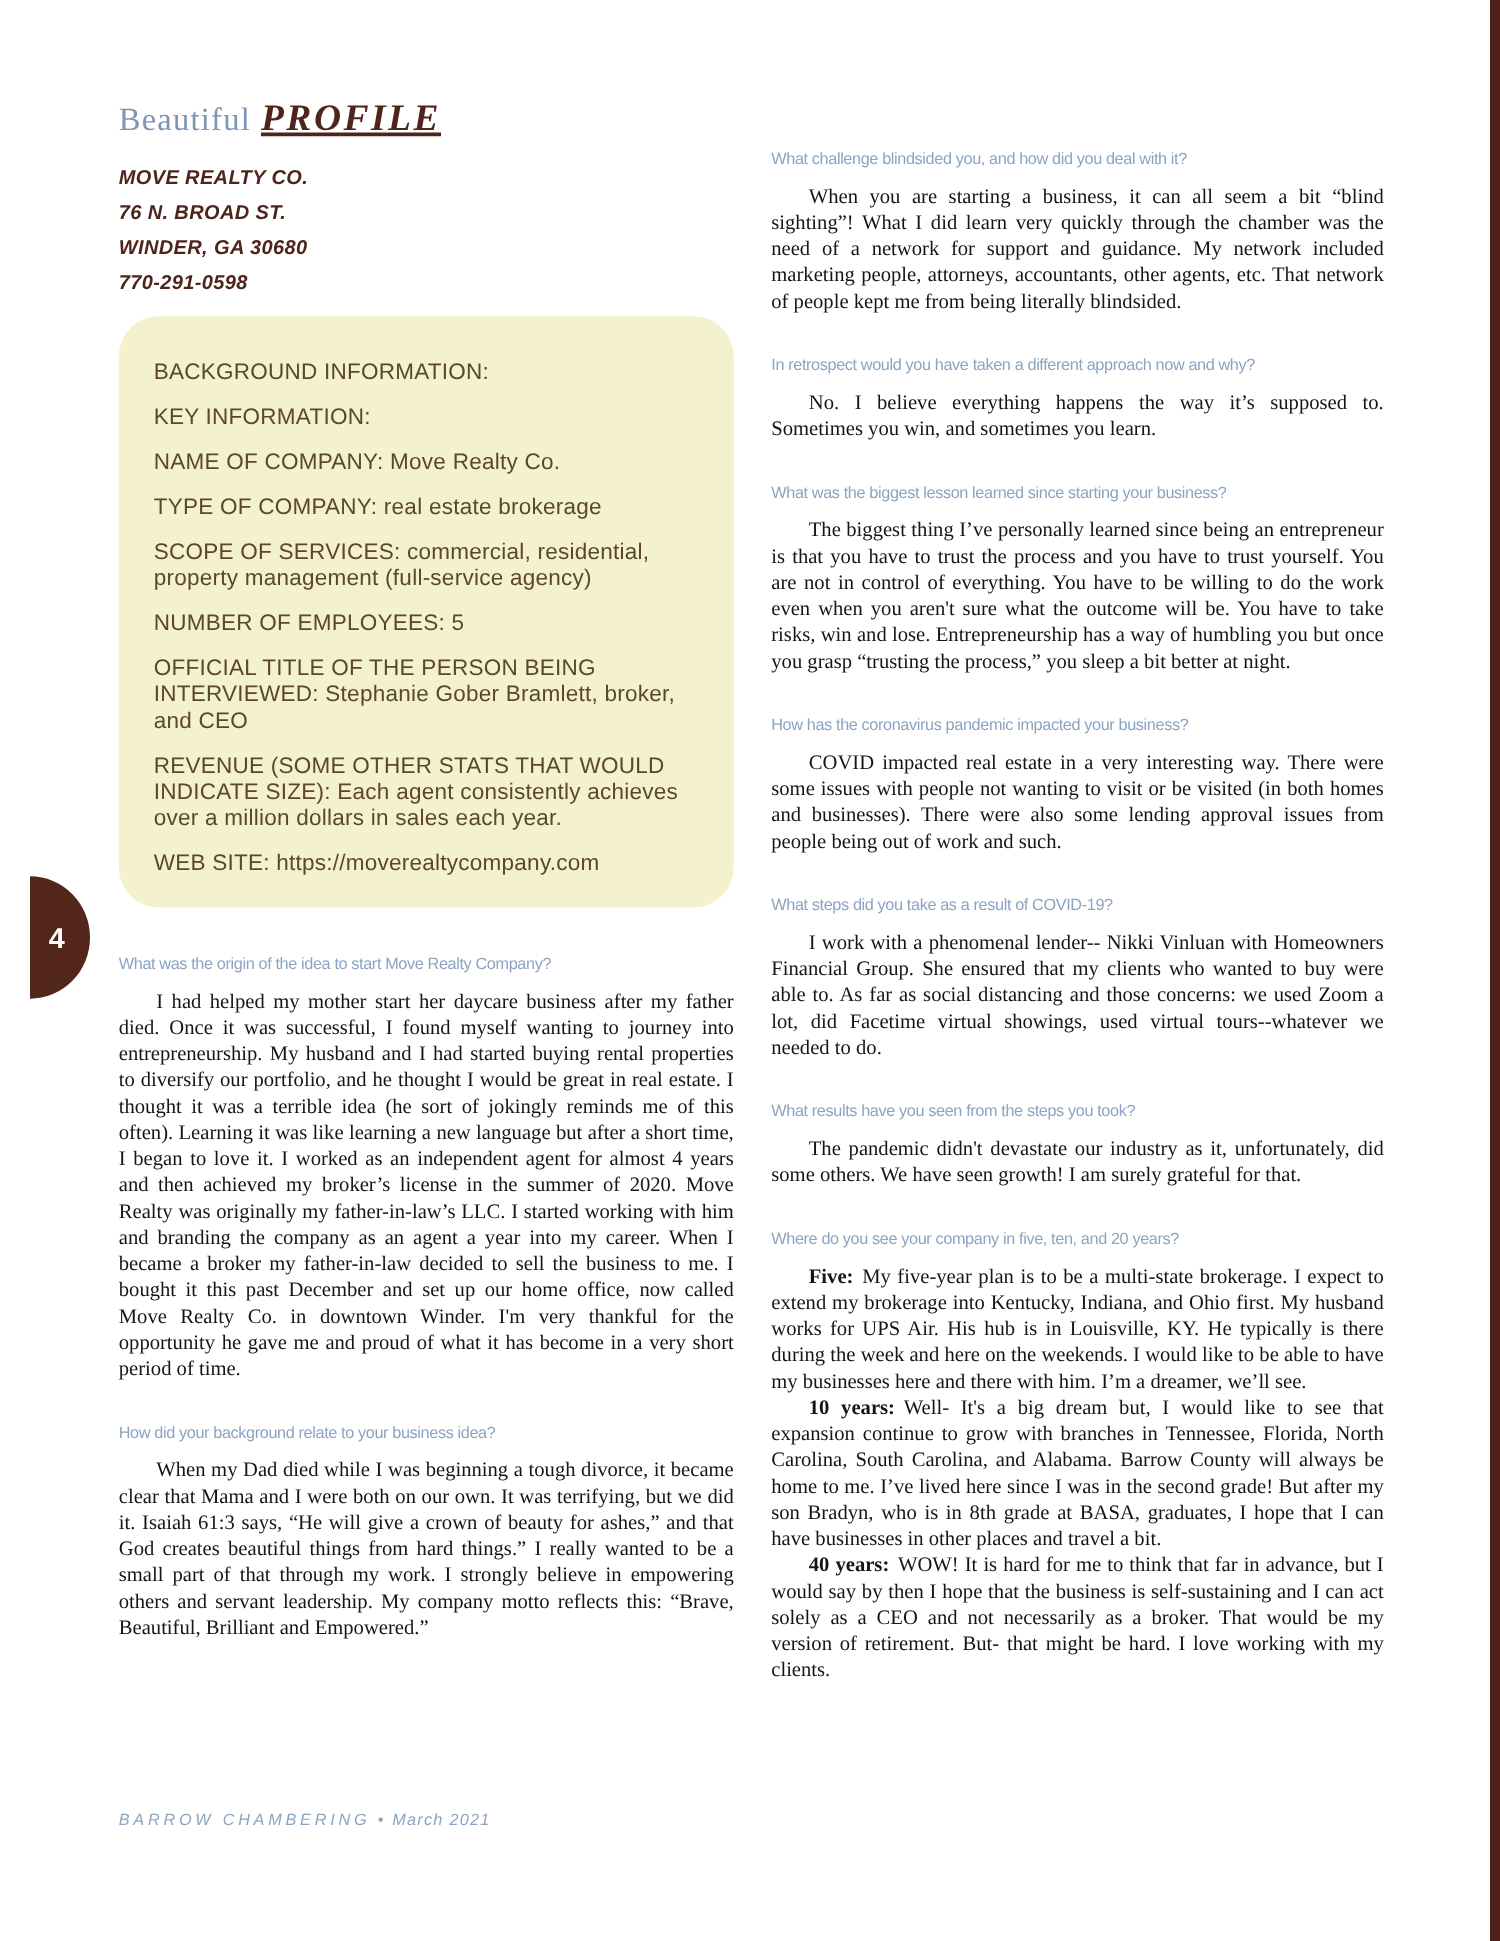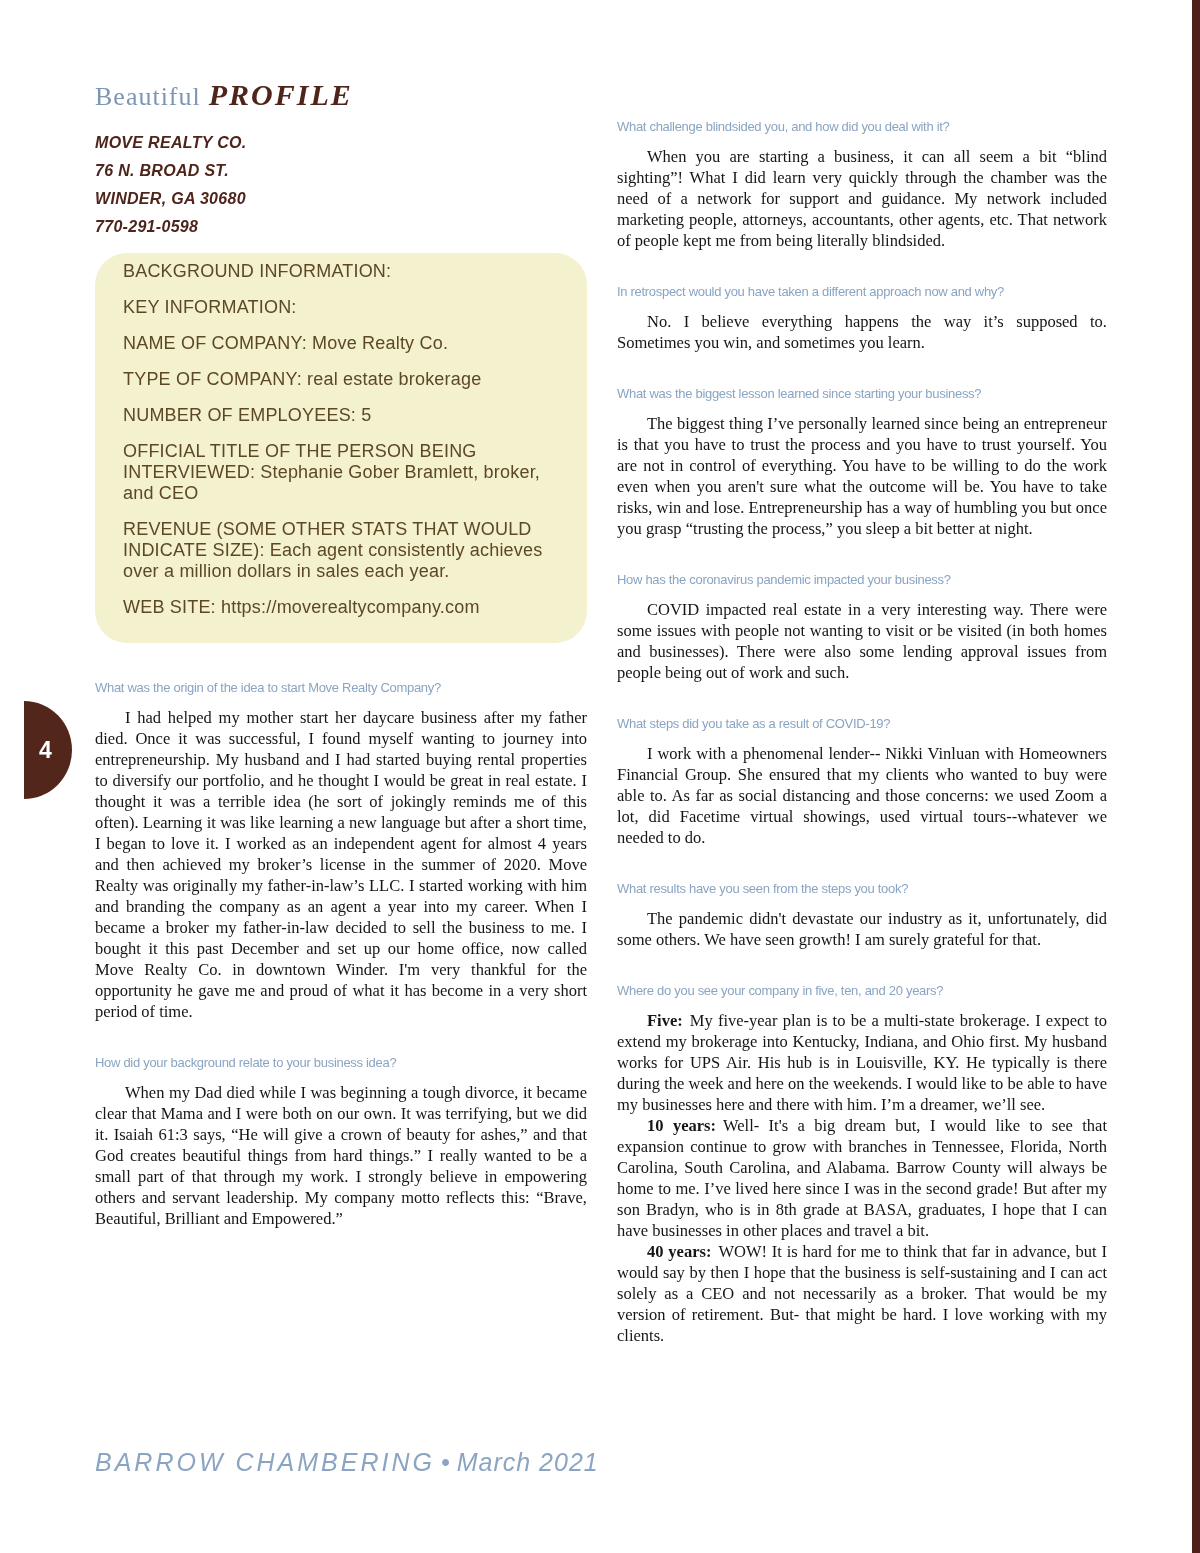--- a/index.html
+++ b/index.html
@@ -26,32 +26,32 @@
   .col-left  { position:absolute; left:95px;  top:78px;  width:492px; }
   .col-right { position:absolute; left:617px; top:112px; width:490px; }
 
   .masthead { white-space:nowrap; }
   .eyebrow {
     font-family:"Liberation Serif", serif; font-size:26px; color:#7d96b6;
     letter-spacing:1px;
   }
   .title {
     font-family:"Liberation Serif", serif; font-style:italic; font-weight:bold;
-    font-size:30px; color:#4e241b; letter-spacing:2px; margin-left:8px;
+    font-size:30px; color:#4e241b; letter-spacing:2px; margin-left:8px;text-decoration:underline;
   }
 
   .address {
     margin-top:17px;
     font-family:"Liberation Sans", sans-serif; font-style:italic; font-weight:bold;
     font-size:16px; line-height:28px; color:#4e241b; letter-spacing:0.3px;
   }
 
   .info-box {
     margin-top:12px; background:#f4f1ce; border-radius:32px;
-    padding:8px 28px 10px 28px;
+    padding:34px 28px 10px 28px;
     font-family:"Liberation Sans", sans-serif; color:#5d4826;
     font-size:18px; line-height:21px; letter-spacing:0.2px;
   }
   .info-box p { margin:0 0 15px 0; }
 
   .question {
     font-family:"Liberation Sans", sans-serif; font-weight:400;
     color:#8aa4c2; font-size:13px; line-height:29px; letter-spacing:-0.3px;
     margin:26px 0 5px 0;
   }
@@ -60,21 +60,21 @@
 
   .answer {
     margin:0; text-align:justify; text-indent:30px;
     font-size:16.5px; line-height:21px; color:#151515;
   }
   .lead { font-weight:bold; margin-right:7px; }
 
   .footer {
     position:absolute; left:95px; top:1448px;
     font-family:"Liberation Sans", sans-serif; font-style:italic;
-    color:#8aa4c2; font-size:25px; letter-spacing:1px;
+    color:#8aa4c2; font-size:13px; letter-spacing:1px;
   }
   .footer .mag { letter-spacing:3px; }
   .footer .dot { margin:0 6px; }
 </style>
 </head>
 <body>
 
 <div class="page">
 
   <div class="badge">
@@ -94,20 +94,21 @@
       <div>76 N. BROAD ST.</div>
       <div>WINDER, GA 30680</div>
       <div>770-291-0598</div>
     </div>
 
     <div class="info-box">
       <p>BACKGROUND INFORMATION:</p>
       <p>KEY INFORMATION:</p>
       <p>NAME OF COMPANY: Move Realty Co.</p>
       <p>TYPE OF COMPANY: real estate brokerage</p>
+      <p>SCOPE OF SERVICES: commercial, residential, property management (full-service agency)</p>
       <p>NUMBER OF EMPLOYEES: 5</p>
       <p>OFFICIAL TITLE OF THE PERSON BEING INTERVIEWED: Stephanie Gober Bramlett, broker, and CEO</p>
       <p>REVENUE (SOME OTHER STATS THAT WOULD INDICATE SIZE): Each agent consistently achieves over a million dollars in sales each year.</p>
       <p>WEB SITE: https://moverealtycompany.com</p>
     </div>
 
     <h2 class="question q-first">What was the origin of the idea to start Move Realty Company?</h2>
     <p class="answer">I had helped my mother start her daycare business after my father died. Once it was successful, I found myself wanting to journey into entrepreneurship. My husband and I had started buying rental properties to diversify our portfolio, and he thought I would be great in real estate. I thought it was a terrible idea (he sort of jokingly reminds me of this often). Learning it was like learning a new language but after a short time, I began to love it. I worked as an independent agent for almost 4 years and then achieved my broker’s license in the summer of 2020. Move Realty was originally my father-in-law’s LLC. I started working with him and branding the company as an agent a year into my career. When I became a broker my father-in-law decided to sell the business to me. I bought it this past December and set up our home office, now called Move Realty Co. in downtown Winder. I'm very thankful for the opportunity he gave me and proud of what it has become in a very short period of time.</p>
 
     <h2 class="question">How did your background relate to your business idea?</h2>

